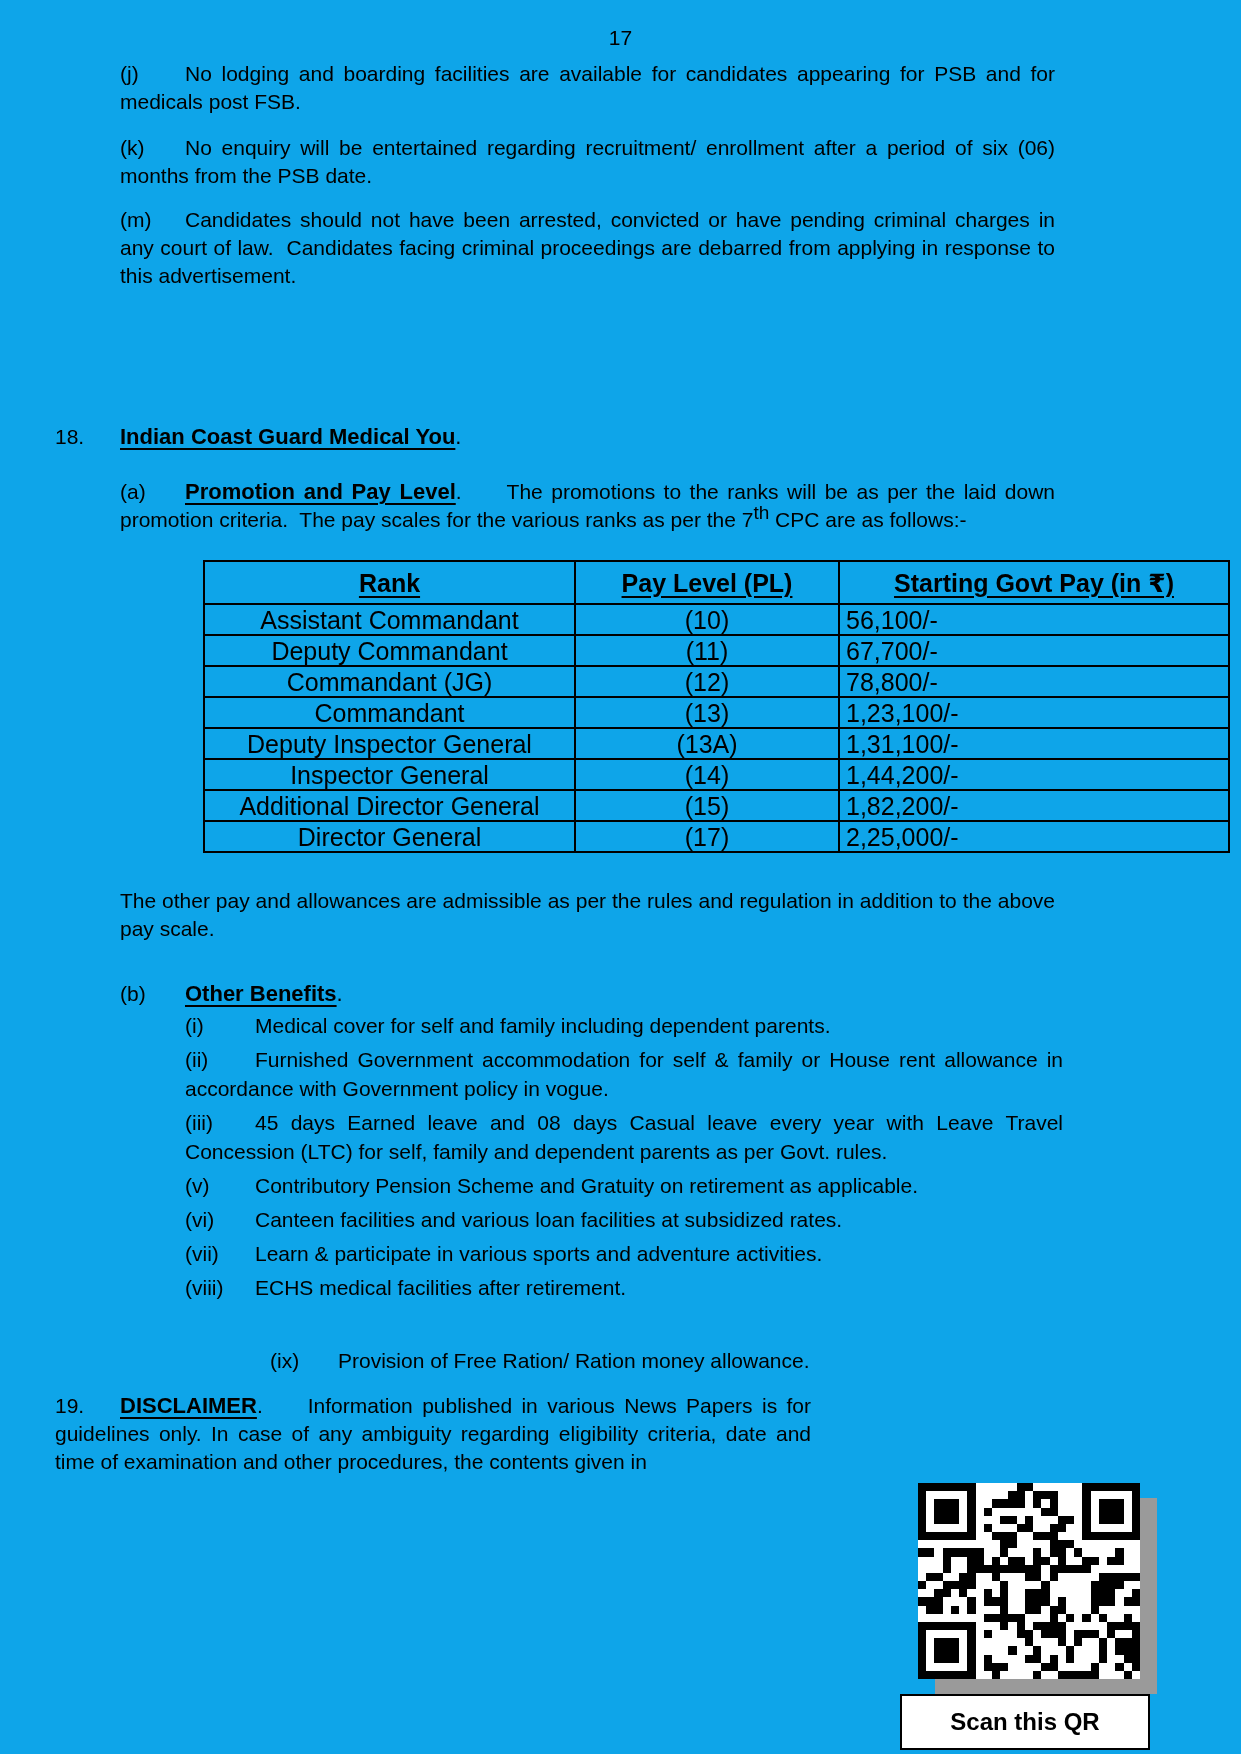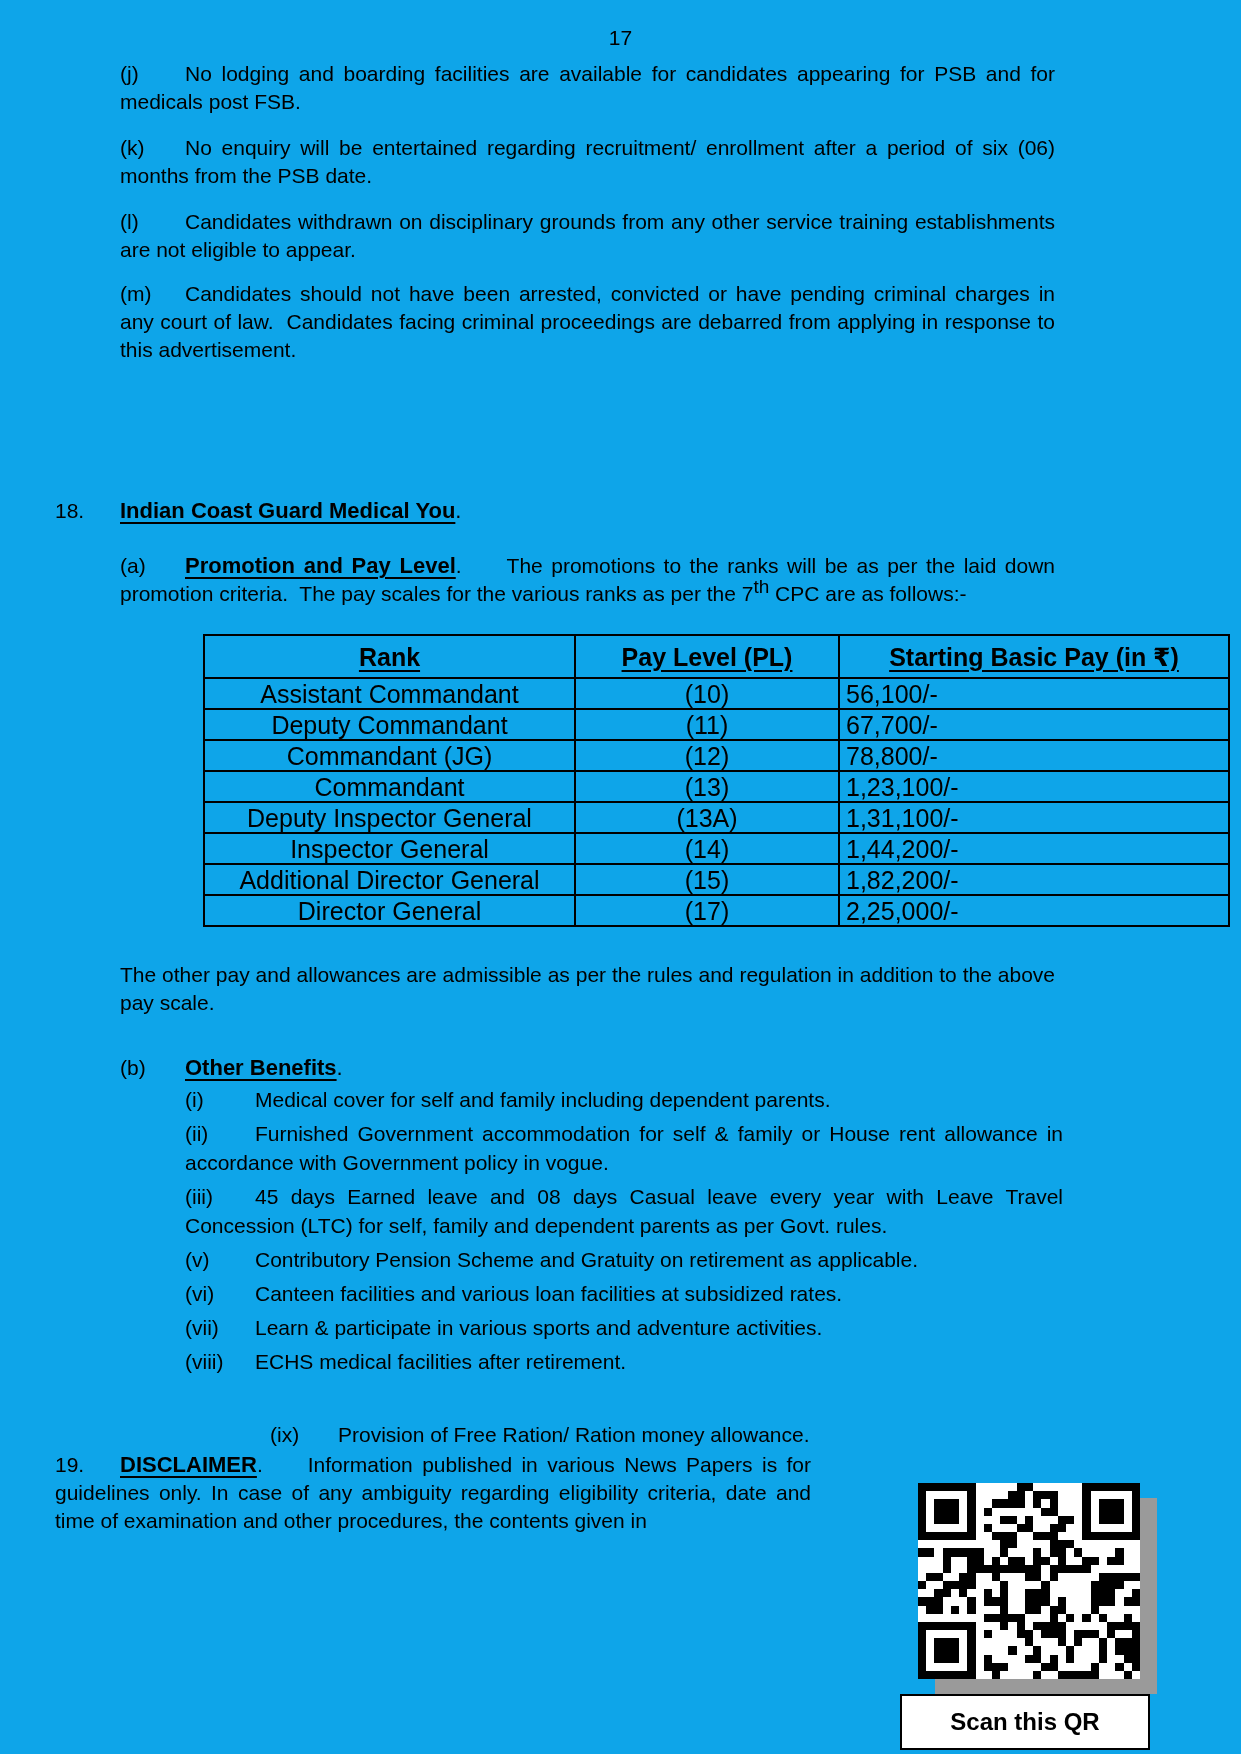--- a/index.html
+++ b/index.html
@@ -65,21 +65,21 @@
   .note{margin:34px 186px 0 120px;text-align:justify;}
   .benefits-head{margin:36px 0 0 120px;line-height:30px;font-size:22px;}
   .benefits-head .marker{font-size:21px;}
   .benefits-list{margin:2px 178px 0 185px;}
   .benefit-item{text-align:justify;line-height:29px;margin-top:5px;}
   .benefit-item:first-child{margin-top:0;}
   .bmarker{display:inline-block;width:70px;}
   .bottom{margin:44px 430px 0 55px;}
   .item-ix{margin-left:215px;text-align:left;line-height:29px;}
   .item-ix .bmarker{width:68px;}
-  .disclaimer{margin-top:2px;text-align:justify;}
+  .disclaimer{margin-top:17px;text-align:justify;}
   .disclaimer .num{display:inline-block;width:65px;}
   .disclaimer .head{font-size:22px;}
   .qr-wrap{position:absolute;left:918px;top:1483px;width:260px;height:220px;}
   .qr-shadow{position:absolute;left:17px;top:15px;width:222px;height:196px;background:#9a9a9a;}
   .qr-svg{position:absolute;left:0;top:0;}
   .qr-caption{
     position:absolute;left:900px;top:1694px;
     width:250px;height:56px;
     border:2px solid #000;
     box-sizing:border-box;
@@ -94,34 +94,33 @@
 <body>
 
 <div class="page">
 
   <div class="page-number">17</div>
 
   <p class="para first"><span class="marker">(j)</span><span>No lodging and boarding facilities are available for candidates appearing for PSB and for medicals post FSB.</span></p>
 
   <p class="para"><span class="marker">(k)</span><span>No enquiry will be entertained regarding recruitment/ enrollment after a period of six (06) months from the PSB date.</span></p>
 
-  <p class="para"><span class="marker">(l)</span><span>Candidates withdrawn on disciplinary grounds from any other service training establishments are not eligible to appear.</span></p>
 
   <p class="para m"><span class="marker">(m)</span><span>Candidates should not have been arrested, convicted or have pending criminal charges in any court of law.&nbsp; Candidates facing criminal proceedings are debarred from applying in response to this advertisement.</span></p>
 
   <p class="sec-head"><span class="num">18.</span><span class="bold-u">Indian Coast Guard Medical You</span><span>.</span></p>
 
   <p class="sub-a"><span class="marker">(a)</span><span class="bold-u head">Promotion and Pay Level</span><span>.</span><span class="spacer-lg"></span><span>The promotions to the ranks will be as per the laid down promotion criteria.&nbsp; The pay scales for the various ranks as per the 7</span><sup>th</sup><span> CPC are as follows:-</span></p>
 
   <table class="pay">
     <thead>
       <tr>
         <th class="h0"><span class="bold-u">Rank</span></th>
         <th class="h1"><span class="bold-u">Pay Level (PL)</span></th>
-        <th class="h2"><span class="bold-u">Starting Basic Pay (in ₹)</span></th>
+        <th class="h2"><span class="bold-u">Starting Govt Pay (in ₹)</span></th>
       </tr>
     </thead>
     <tbody>
         <tr>
           <td class="c0">Assistant Commandant</td>
           <td class="c1">(10)</td>
           <td class="c2">56,100/-</td>
         </tr>
         <tr>
           <td class="c0">Deputy Commandant</td>

